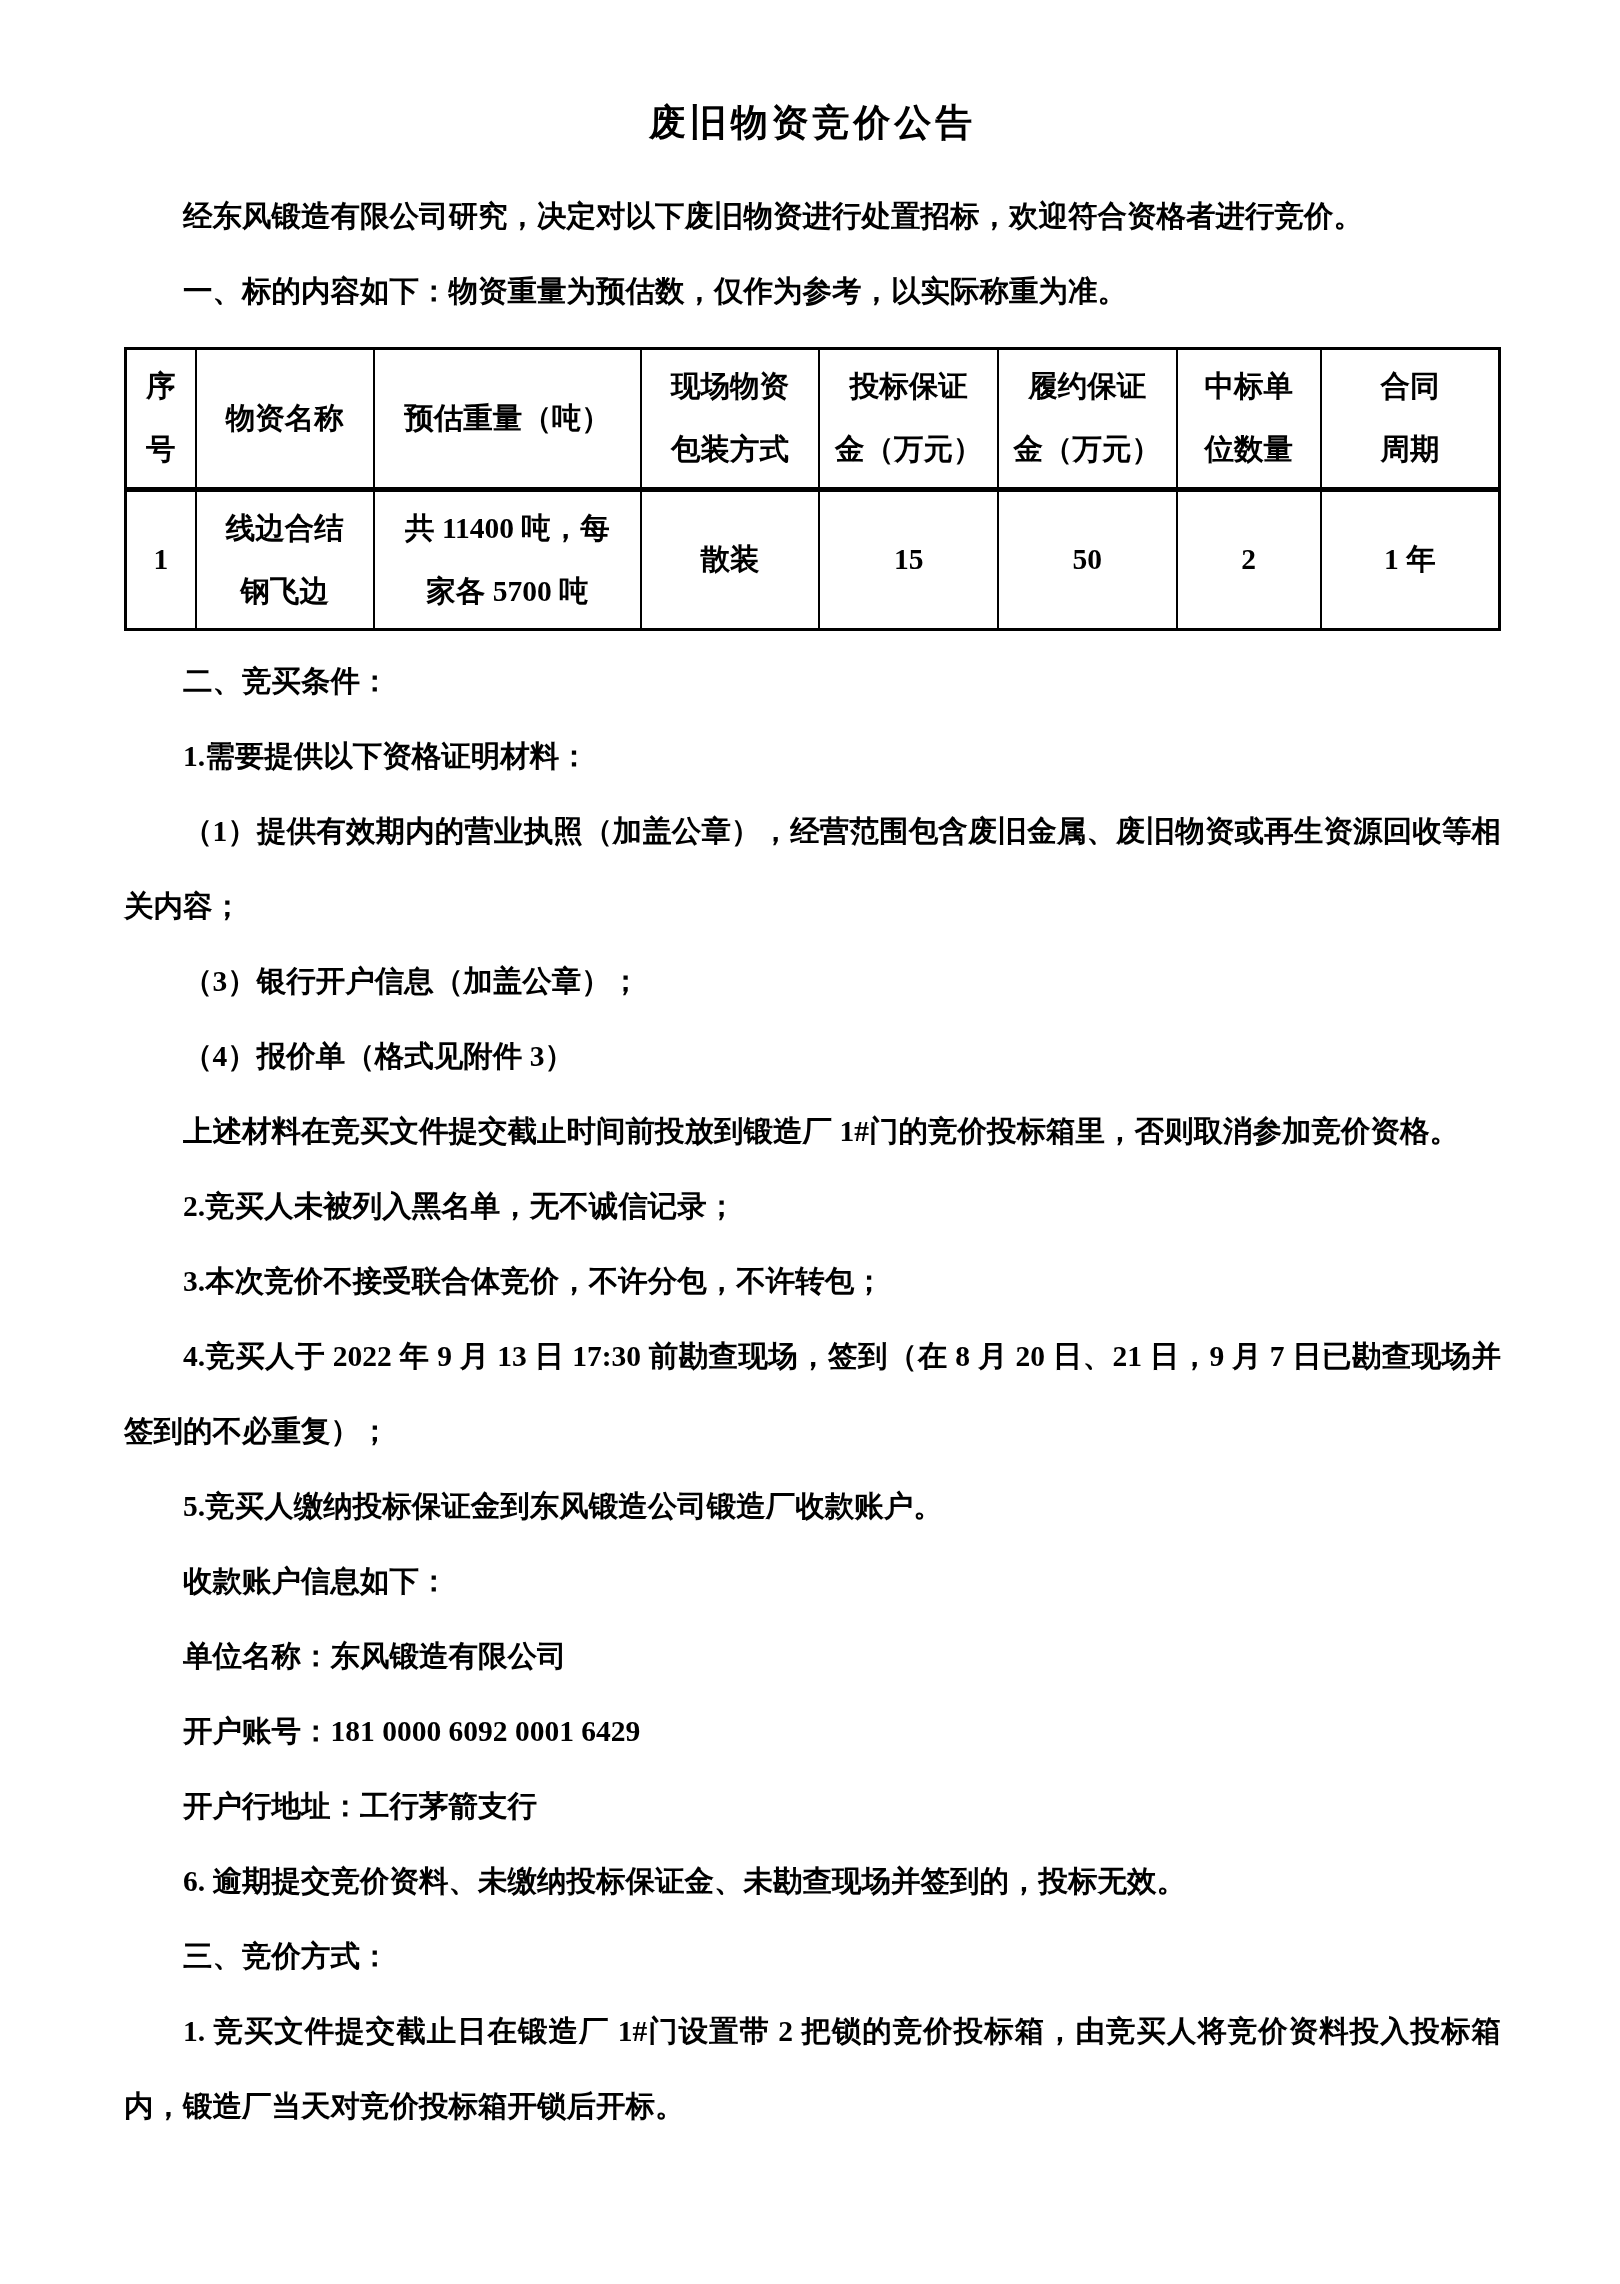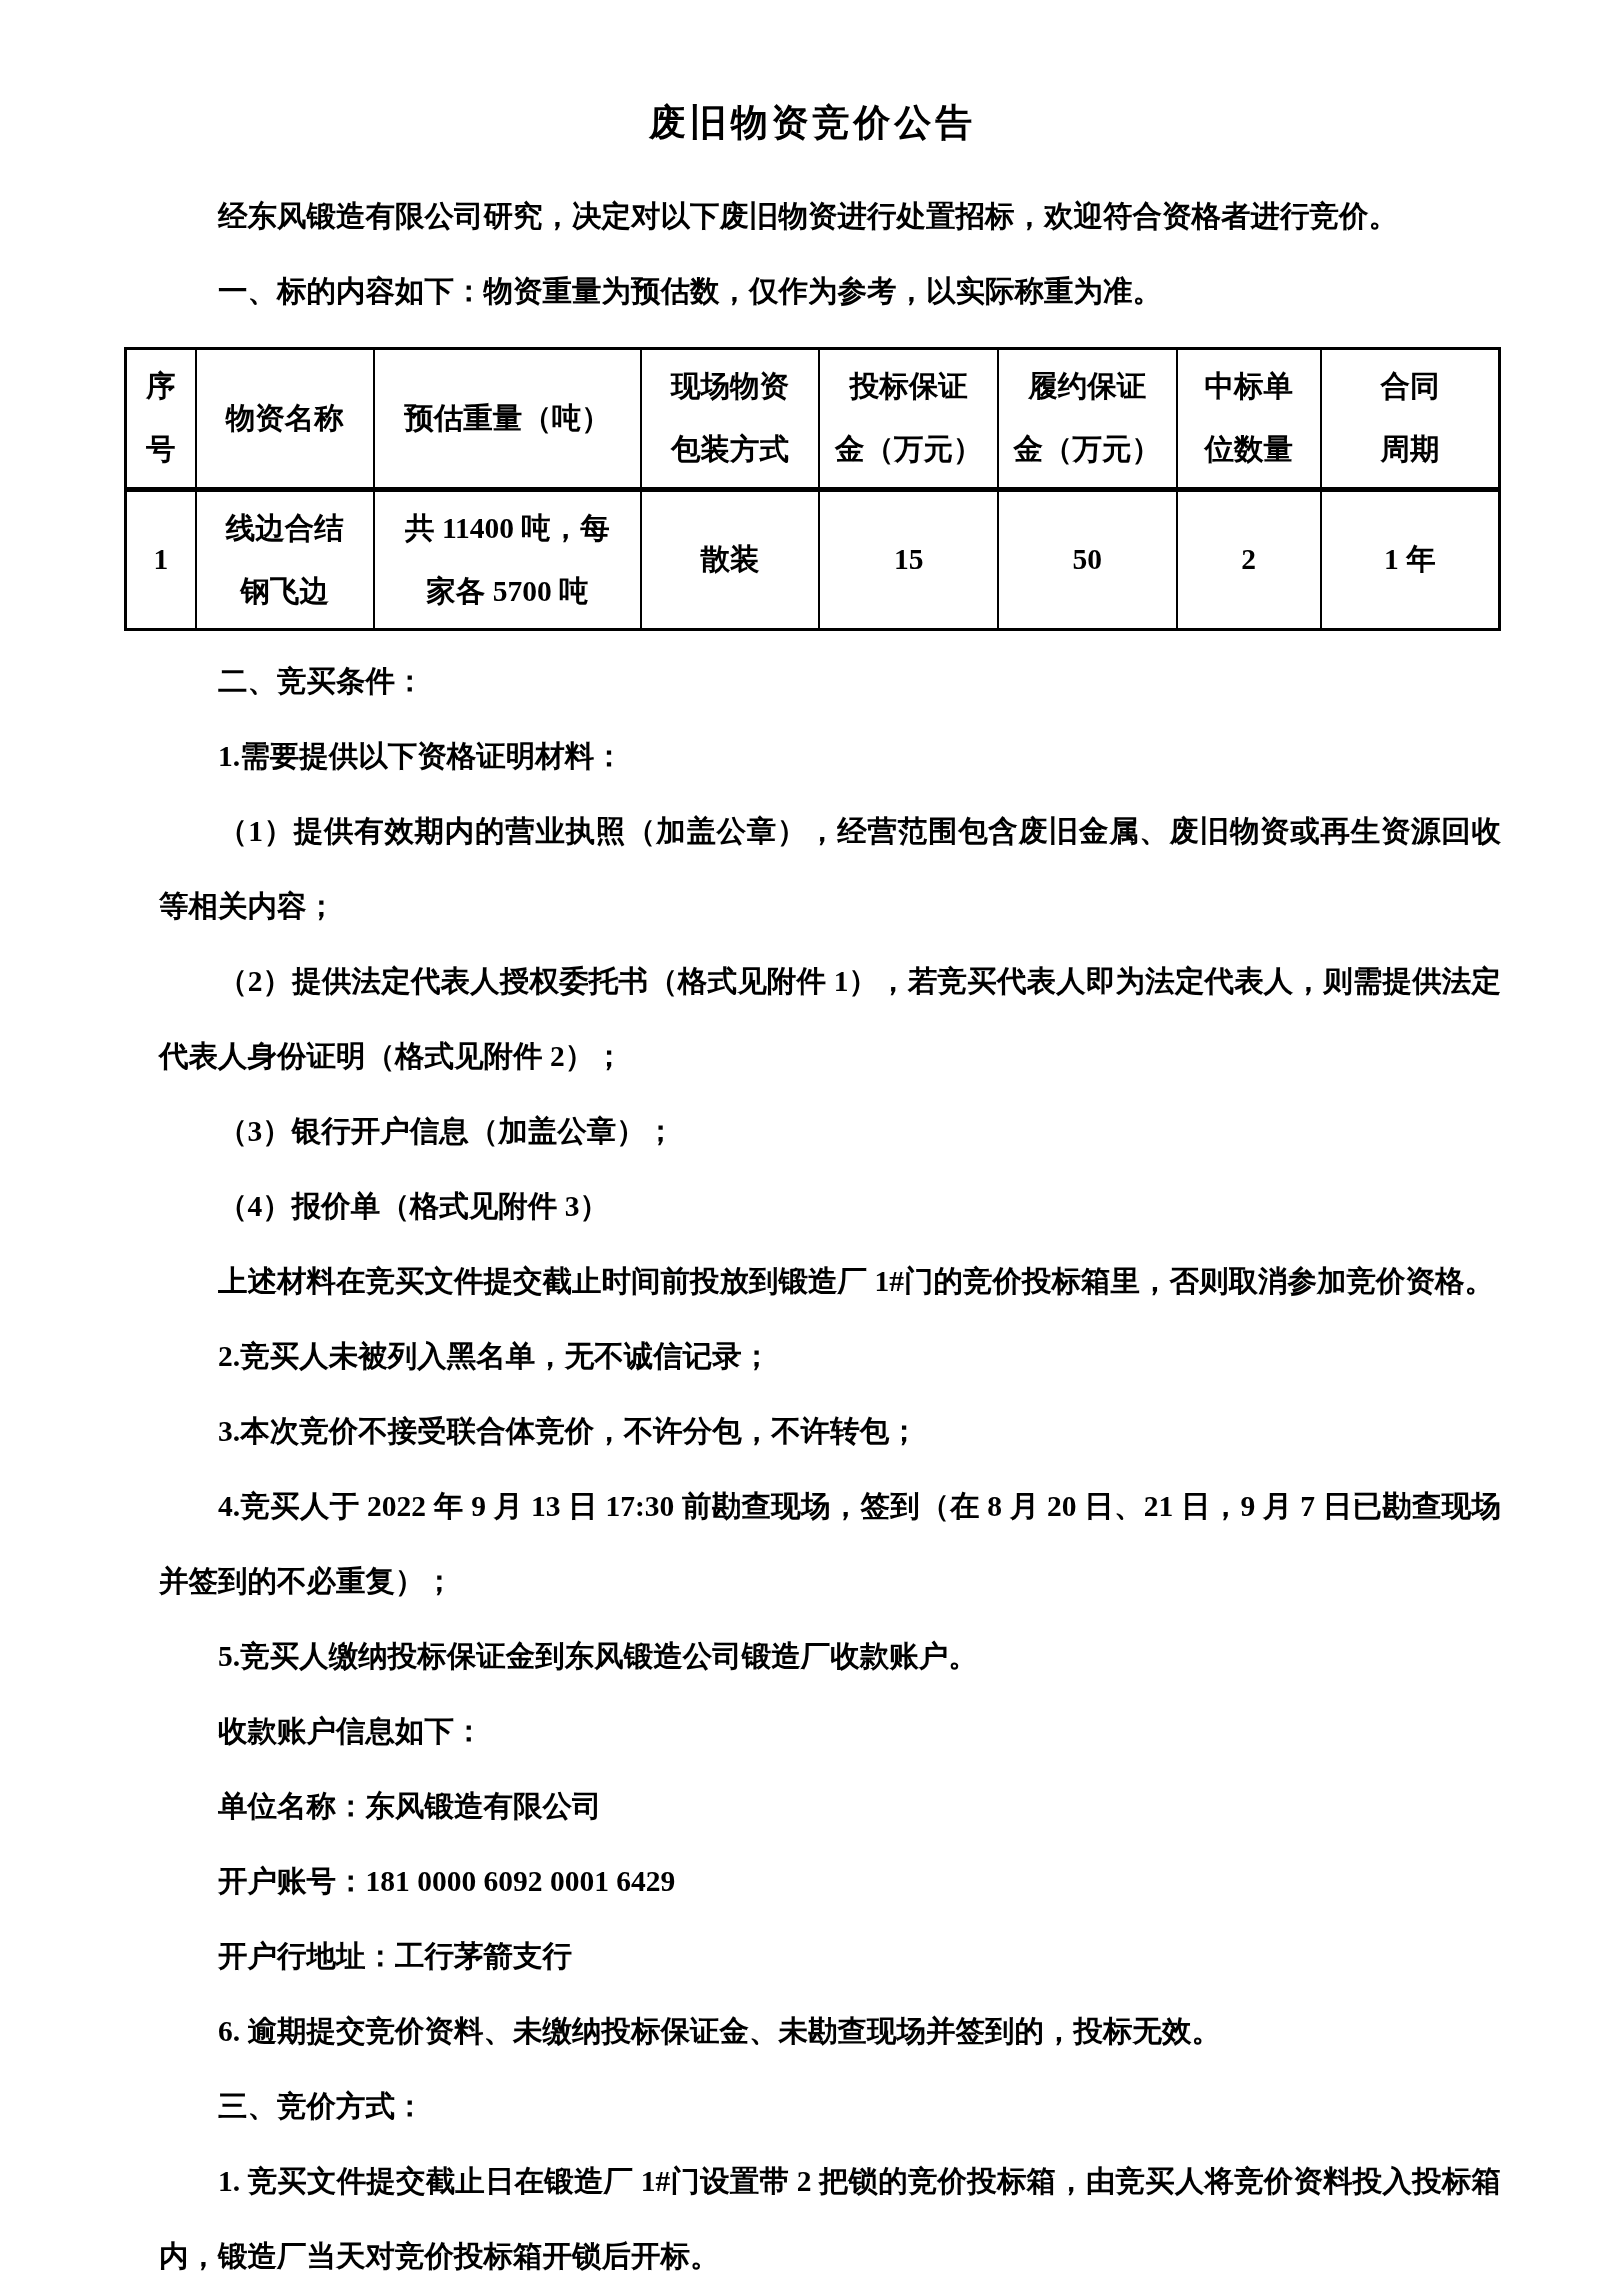--- a/index.html
+++ b/index.html
@@ -26,21 +26,21 @@
     line-height: 50px;
   }
   .para {
     margin: 0;
     font-size: 29.5px;
     font-weight: bold;
     line-height: 75px;
     text-align: justify;
     word-break: break-all;
   }
-  .indent { text-indent: 2em; margin-left: 35px; }
+  .indent { text-indent: 2em; }
   table.lot-table {
     width: 100%;
     border-collapse: collapse;
     table-layout: fixed;
     margin: 18.3px 0 13px 0;
     border: 3.3px solid #000;
   }
   table.lot-table th, table.lot-table td {
     border: 2.6px solid #000;
     font-size: 29.5px;
@@ -106,21 +106,20 @@
         <td class="col-5">50</td>
         <td class="col-6">2</td>
         <td class="col-7">1 年</td>
       </tr>
     </tbody>
   </table>
 
   <p class="para indent">二、竞买条件：</p>
   <p class="para indent">1.需要提供以下资格证明材料：</p>
   <p class="para indent">（1）提供有效期内的营业执照（加盖公章），经营范围包含废旧金属、废旧物资或再生资源回收等相关内容；</p>
-  <p class="para indent">（2）提供法定代表人授权委托书（格式见附件 1），若竞买代表人即为法定代表人，则需提供法定代表人身份证明（格式见附件 2）；</p>
   <p class="para indent">（3）银行开户信息（加盖公章）；</p>
   <p class="para indent">（4）报价单（格式见附件 3）</p>
   <p class="para indent">上述材料在竞买文件提交截止时间前投放到锻造厂 1#门的竞价投标箱里，否则取消参加竞价资格。</p>
   <p class="para indent">2.竞买人未被列入黑名单，无不诚信记录；</p>
   <p class="para indent">3.本次竞价不接受联合体竞价，不许分包，不许转包；</p>
   <p class="para indent">4.竞买人于 2022 年 9 月 13 日 17:30 前勘查现场，签到（在 8 月 20 日、21 日，9 月 7 日已勘查现场并签到的不必重复）；</p>
   <p class="para indent">5.竞买人缴纳投标保证金到东风锻造公司锻造厂收款账户。</p>
   <p class="para indent">收款账户信息如下：</p>
   <p class="para indent">单位名称：东风锻造有限公司</p>
   <p class="para indent">开户账号：181 0000 6092 0001 6429</p>

